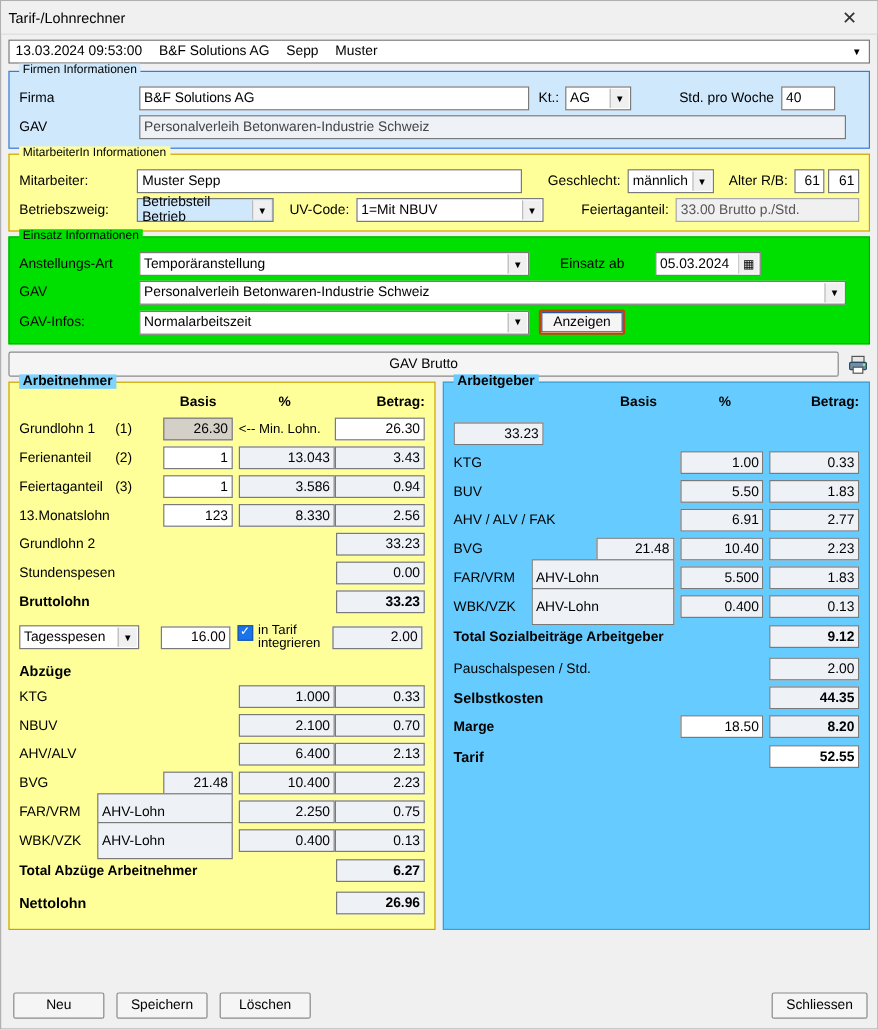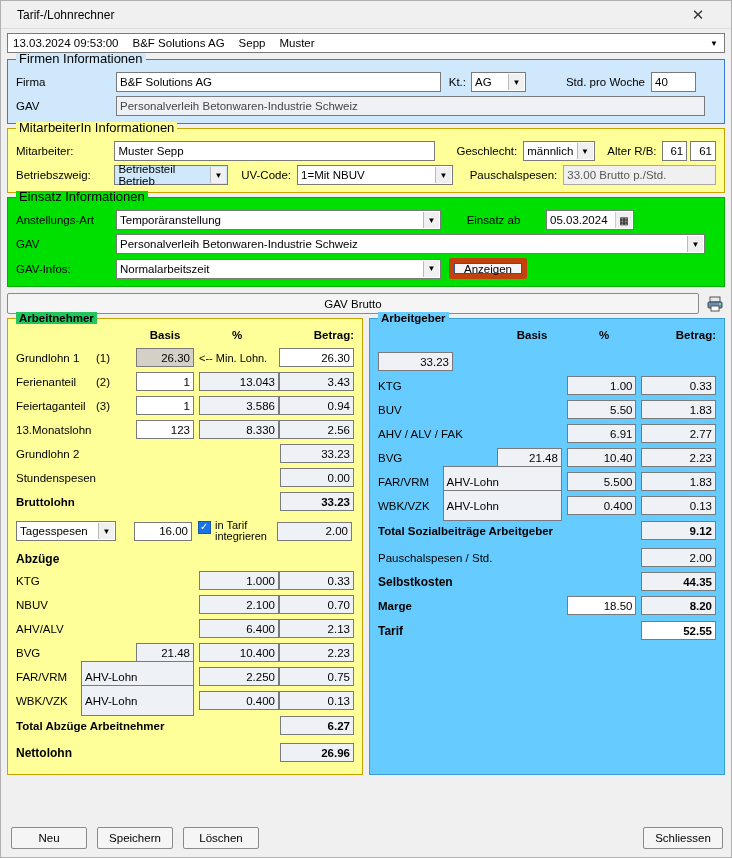--- a/index.html
+++ b/index.html
@@ -16,21 +16,21 @@
     width: 732px; height: 858px;
     background: #f0f0f0;
     display: flex; flex-direction: column;
     border: 1px solid #b0b0b0;
   }
   
   .titlebar {
     height: 28px; min-height: 28px;
     background: #f0f0f0;
     display: flex; align-items: center;
-    padding: 0 14px;
+    padding: 0 4px;
     border-bottom: 1px solid #dcdcdc;
     gap: 44px;
   }
   .titlebar .title { font-size: 12px; color: #000; flex: 1; padding-left: 2px; }
   .titlebar .close {
     width: 38px; height: 26px;
     display: flex; align-items: center; justify-content: center;
     font-size: 15px; color: #333; cursor: default;
   }
 
@@ -56,21 +56,21 @@
     margin: 4px 6px 0 6px;
     border: 1px solid #2e7d32;
     position: relative;
     padding: 12px 8px 7px 8px;
   }
   .group.firmen { border-color: #3a7bd5; background: #cfe8fc; }
   .group.mitarb { border-color: #caa300; background: #ffff99; }
   .group.einsatz { border-color: #00b000; background: #00e000; }
   .group > .legend {
     position: absolute; top: -7px; left: 8px;
-    padding: 0 3px; font-size: 13px; line-height: 12px;
+    padding: 0 3px; font-size: 10px; line-height: 12px;
   }
   .group.firmen > .legend { background: #cfe8fc; color: #000; }
   .group.mitarb > .legend { background: #ffff99; color: #000; }
   .group.einsatz > .legend { background: #00e000; color: #000; }
 
   .row { display: flex; align-items: center; margin-bottom: 4px; }
   .row:last-child { margin-bottom: 0; }
   .lbl { font-size: 11.5px; color: #000; }
 
   input.txt, .fld {
@@ -104,41 +104,41 @@
     display: flex; align-items: center; justify-content: center;
     font-size: 10px;
   }
 
   .btn {
     border: 1px solid #8a8a8a; background: #f5f5f5;
     height: 21px; padding: 0 10px; font-size: 11.5px;
     display: inline-flex; align-items: center; justify-content: center;
     border-radius: 2px; color: #000;
   }
-  .btn.focus { border: 5px solid #c2410c; box-shadow: 0 0 0 1px #2b579a inset; text-align: center; }
+  .btn.focus { border: 2px solid #c2410c; box-shadow: 0 0 0 1px #2b579a inset; text-align: center; }
 
   
   .gavbar { display: flex; align-items: center; margin: 6px 6px 4px 6px; gap: 6px; }
   .gavbtn {
     flex: 1; height: 21px; border: 1px solid #8a8a8a; background: #f5f5f5;
     display: flex; align-items: center; justify-content: center; font-size: 11.5px;
     border-radius: 2px;
   }
   .printer { width: 20px; height: 20px; display: flex; align-items: center; justify-content: center; }
 
   
   .panels { display: flex; gap: 6px; margin: 0 6px; }
   .panel { border: 1px solid #333; padding: 10px 8px 8px 8px; position: relative; }
   .panel.left { width: 356px; background: #ffff99; border-color: #caa300; }
   .panel.right { width: 356px; background: #66ccff; border-color: #3a9fd5; }
   .panel > .legend {
     position: absolute; top: -7px; left: 8px; padding: 0 3px;
     font-weight: bold; font-size: 11.5px;
   }
-  .panel.left > .legend { background: #22c55e; }
+  .panel.left > .legend { background: #7dd3fc; }
   .panel.right > .legend { background: #66ccff; }
 
   .colhdr { display: flex; font-weight: bold; font-size: 11.5px; margin-bottom: 6px; }
 
   .lineRow { display: flex; align-items: center; height: 21px; margin-bottom: 3px; }
   .lineRow .name { font-size: 11.5px; }
   .lineRow .name.b { font-weight: bold; }
 
   .numfld {
     height: 19px; border: 1px solid #7a7a7a; background: #fff;
@@ -233,21 +233,21 @@
       <div class="lbl" style="width:100px">Betriebszweig:</div>
       <div class="sel" style="width:115px; background:#cfe8fc">
         <span>Betriebsteil Betrieb</span>
         <span class="arrow">▼</span>
       </div>
       <div class="lbl" style="width:70px; text-align:right; padding-right:6px">UV-Code:</div>
       <div class="sel" style="width:158px">
         <span>1=Mit NBUV</span>
         <span class="arrow">▼</span>
       </div>
-      <div class="lbl" style="width:112px; text-align:right; padding-right:6px">Pauschalspesen:</div>
+      <div class="lbl" style="width:112px; text-align:right; padding-right:6px">Feiertaganteil:</div>
       <div class="fld gray" style="width:155px">33.00 Brutto p./Std.</div>
     </div>
   </div>
 
   <div class="group einsatz">
     <div class="legend">Einsatz Informationen</div>
     <div class="row">
       <div class="lbl" style="width:100px">Anstellungs-Art</div>
       <div class="sel" style="width:325px">
         <span>Temporäranstellung</span>

